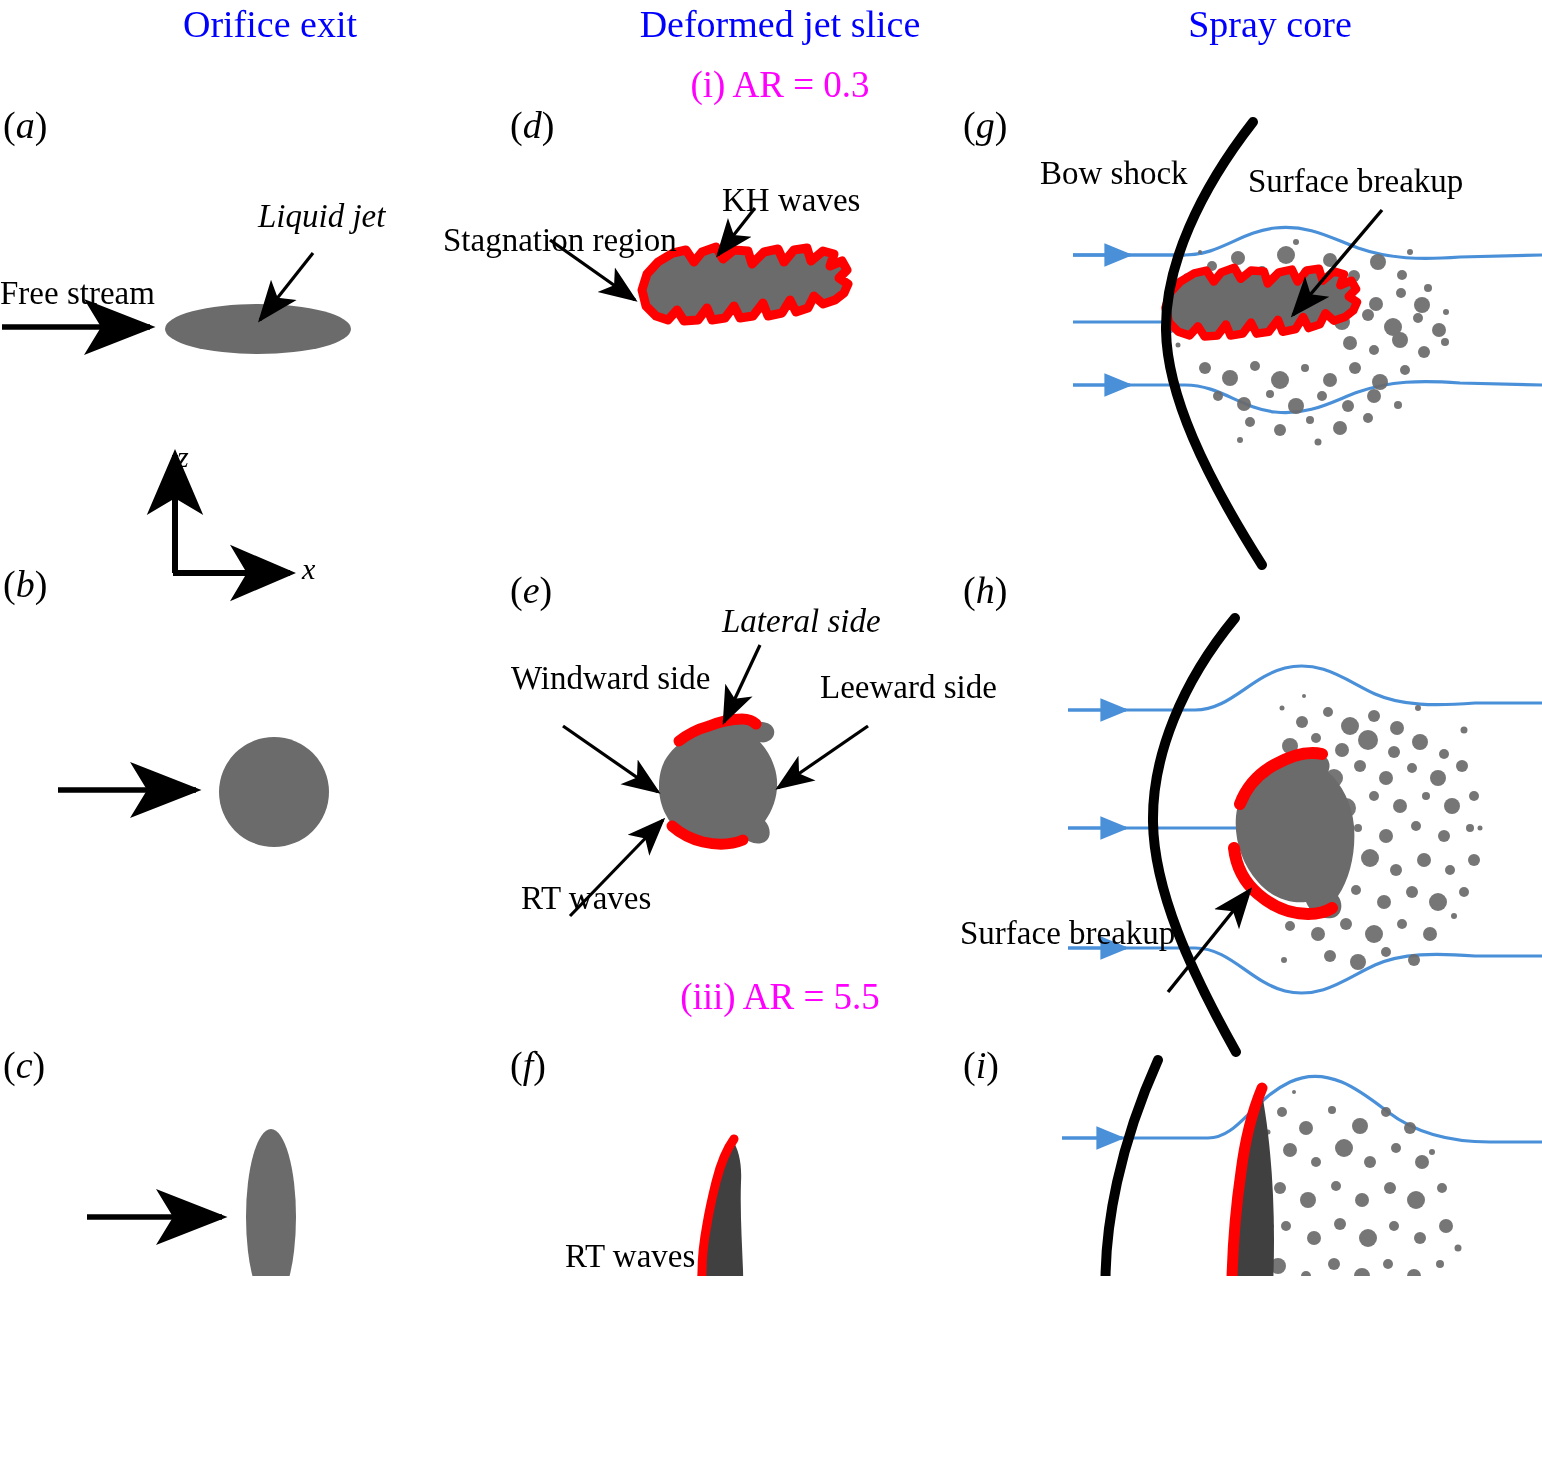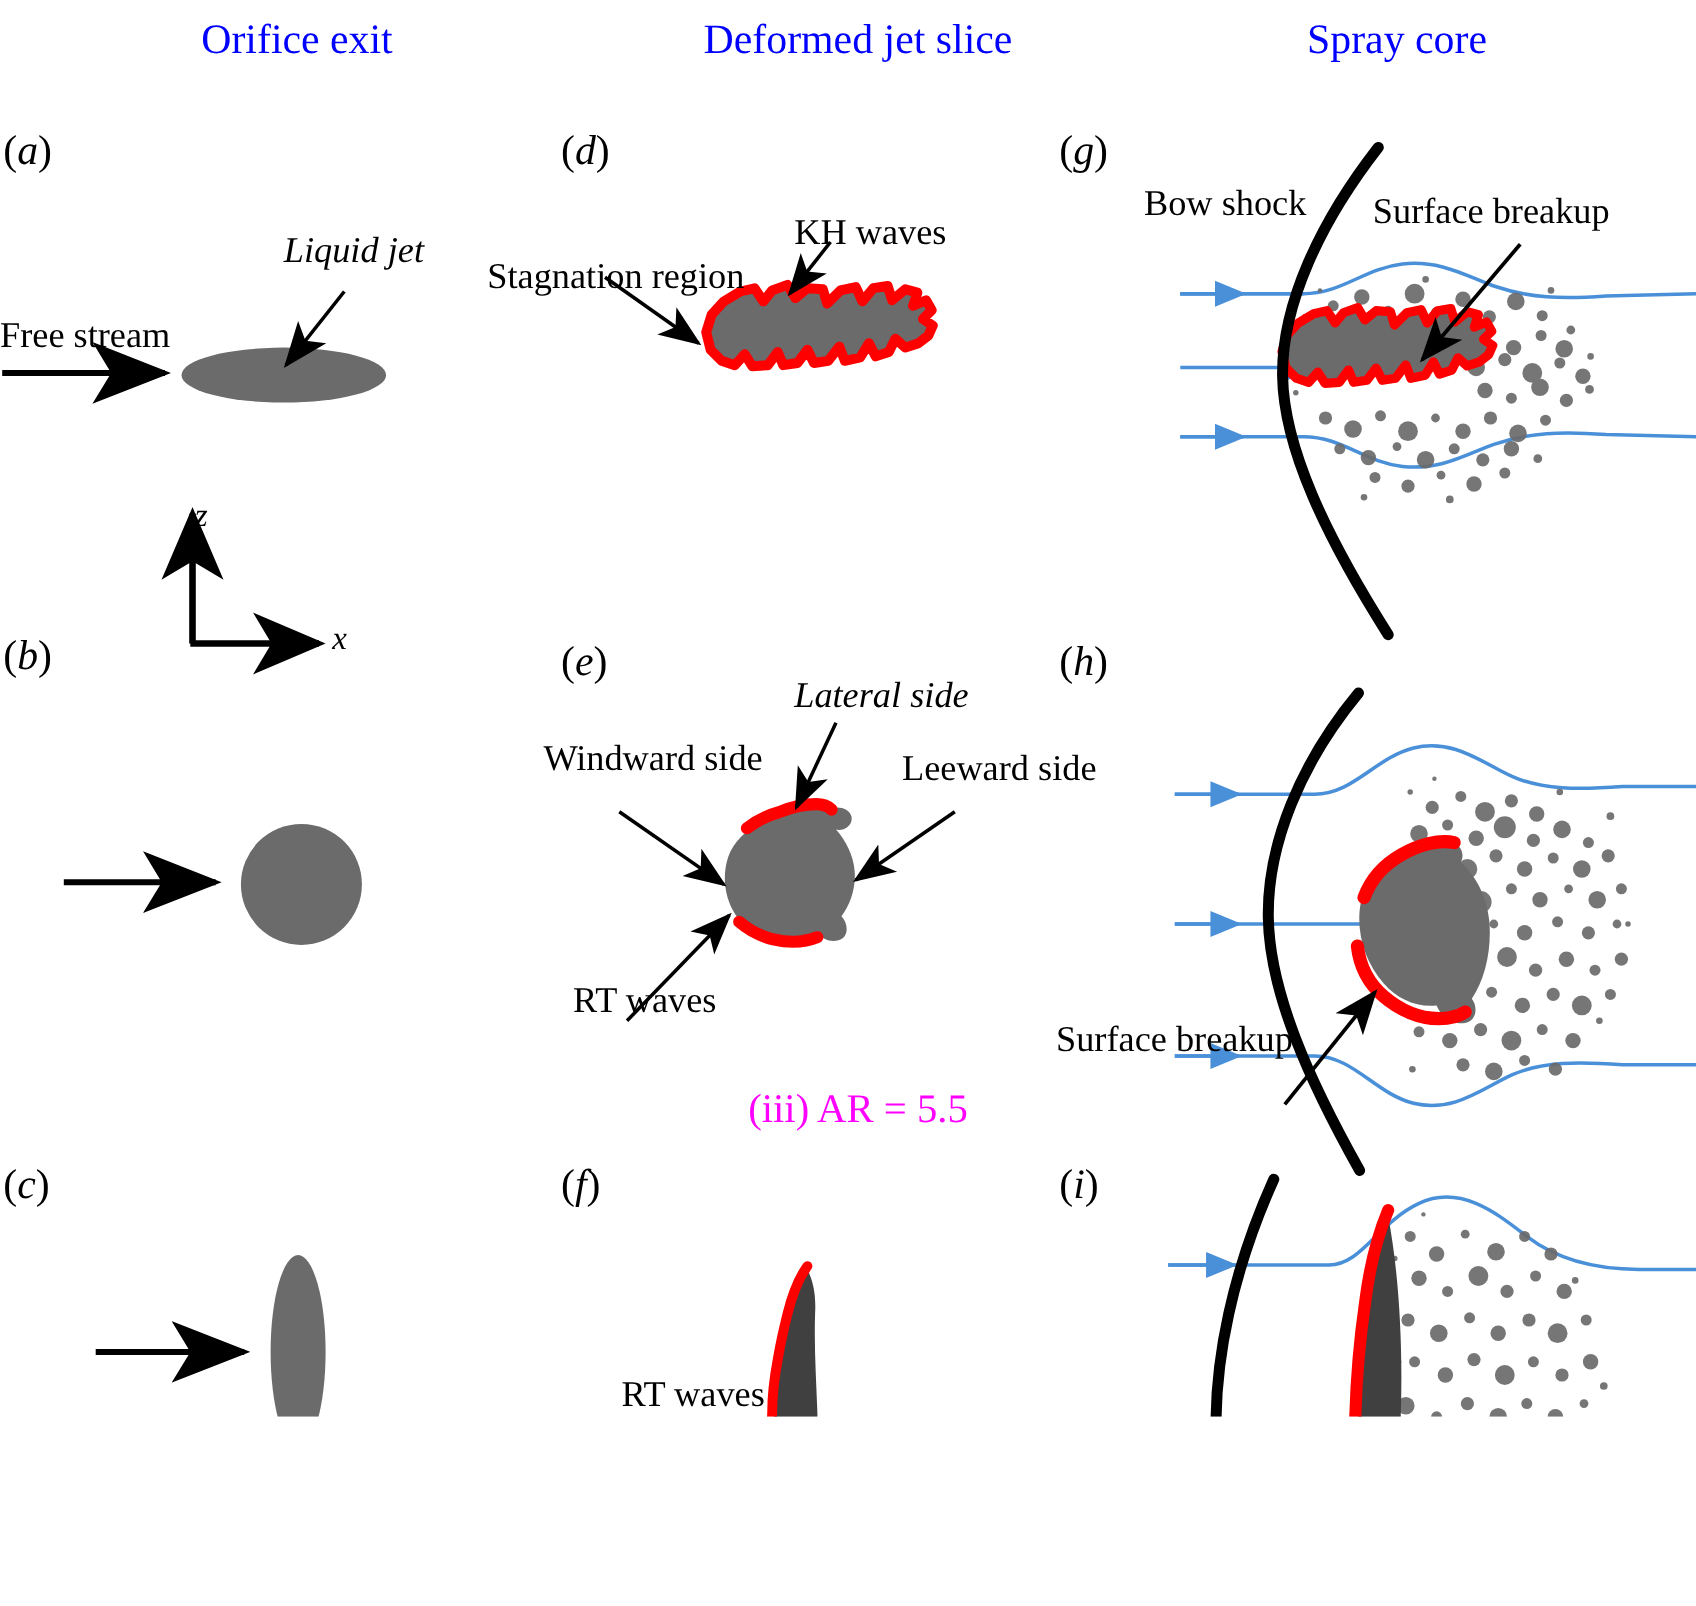--- a/index.html
+++ b/index.html
@@ -2,21 +2,20 @@
 <html><head>
 <meta charset="utf-8">
 <style>
   html,body{margin:0;padding:0;background:#ffffff;}
   #root{
     position:relative;
     width:1542px;height:1276px;
     background:#ffffff;
     font-family:"Liberation Serif","DejaVu Serif",serif;
     overflow:hidden;
-    margin-top:12px;
   }
   .abs{position:absolute;}
   .col-title{
     color:#0000ff;
     font-size:38px;
     white-space:nowrap;
     text-align:center;
   }
   .ar-label{
     color:#ff00ff;
@@ -45,20 +44,21 @@
 </style>
 </head>
 <body>
 
 <div id="root">
 
   <div class="abs col-title" style="left:110px;top:2px;width:320px;">Orifice exit</div>
   <div class="abs col-title" style="left:1130px;top:2px;width:280px;">Spray core</div>
   <div class="abs col-title" style="left:615px;top:2px;width:330px;">Deformed jet slice</div>
 
+  <div class="abs ar-label" style="left:620px;top:63px;width:320px;">(i) AR = 0.3</div>
   <div class="abs ar-label" style="left:620px;top:975px;width:320px;">(iii) AR = 5.5</div>
 
   <div class="abs panel-tag" style="left:3px;top:103px;">(<i>a</i>)</div>
   <div class="abs panel-tag" style="left:3px;top:562px;">(<i>b</i>)</div>
   <div class="abs panel-tag" style="left:3px;top:1043px;">(<i>c</i>)</div>
 
   <div class="abs panel-tag" style="left:510px;top:103px;">(<i>d</i>)</div>
   <div class="abs panel-tag" style="left:510px;top:568px;">(<i>e</i>)</div>
   <div class="abs panel-tag" style="left:510px;top:1043px;">(<i>f</i>)</div>
 
@@ -164,21 +164,21 @@
       <line x1="103" y1="86" x2="198" y2="152" stroke="#000" stroke-width="3.2" marker-end="url(#ah-e)"></line>
 
       <line x1="300" y1="5" x2="264" y2="82" stroke="#000" stroke-width="3.2" marker-end="url(#ah-e)"></line>
 
       <line x1="408" y1="86" x2="318" y2="148" stroke="#000" stroke-width="3.2" marker-end="url(#ah-e)"></line>
 
       <line x1="110" y1="276" x2="203" y2="180" stroke="#000" stroke-width="3.2" marker-end="url(#ah-e)"></line>
     </svg>
   </div>
   <div class="abs lbl" style="left:722px;top:603px;font-style:italic;">Lateral side</div>
-  <div class="abs lbl" style="left:494px;top:660px;">Windward side</div>
+  <div class="abs lbl" style="left:511px;top:660px;">Windward side</div>
   <div class="abs lbl" style="left:820px;top:669px;">Leeward side</div>
   <div class="abs lbl" style="left:521px;top:880px;">RT waves</div>
 
   <div class="abs" style="left:560px;top:1120px;width:400px;height:300px;">
     <svg width="400" height="300" viewBox="0 0 400 300">
 
       <path d="M172,19 C162,42 155,70 150,98 C145,126 142,156 144,186
            C146,216 152,248 167,278 C172,284 176,288 178,290
            C173,270 172,248 175,226 C178,200 184,176 183,150
            C182,122 180,92 181,62 C182,44 179,30 172,19 Z" fill="#404040"></path>

